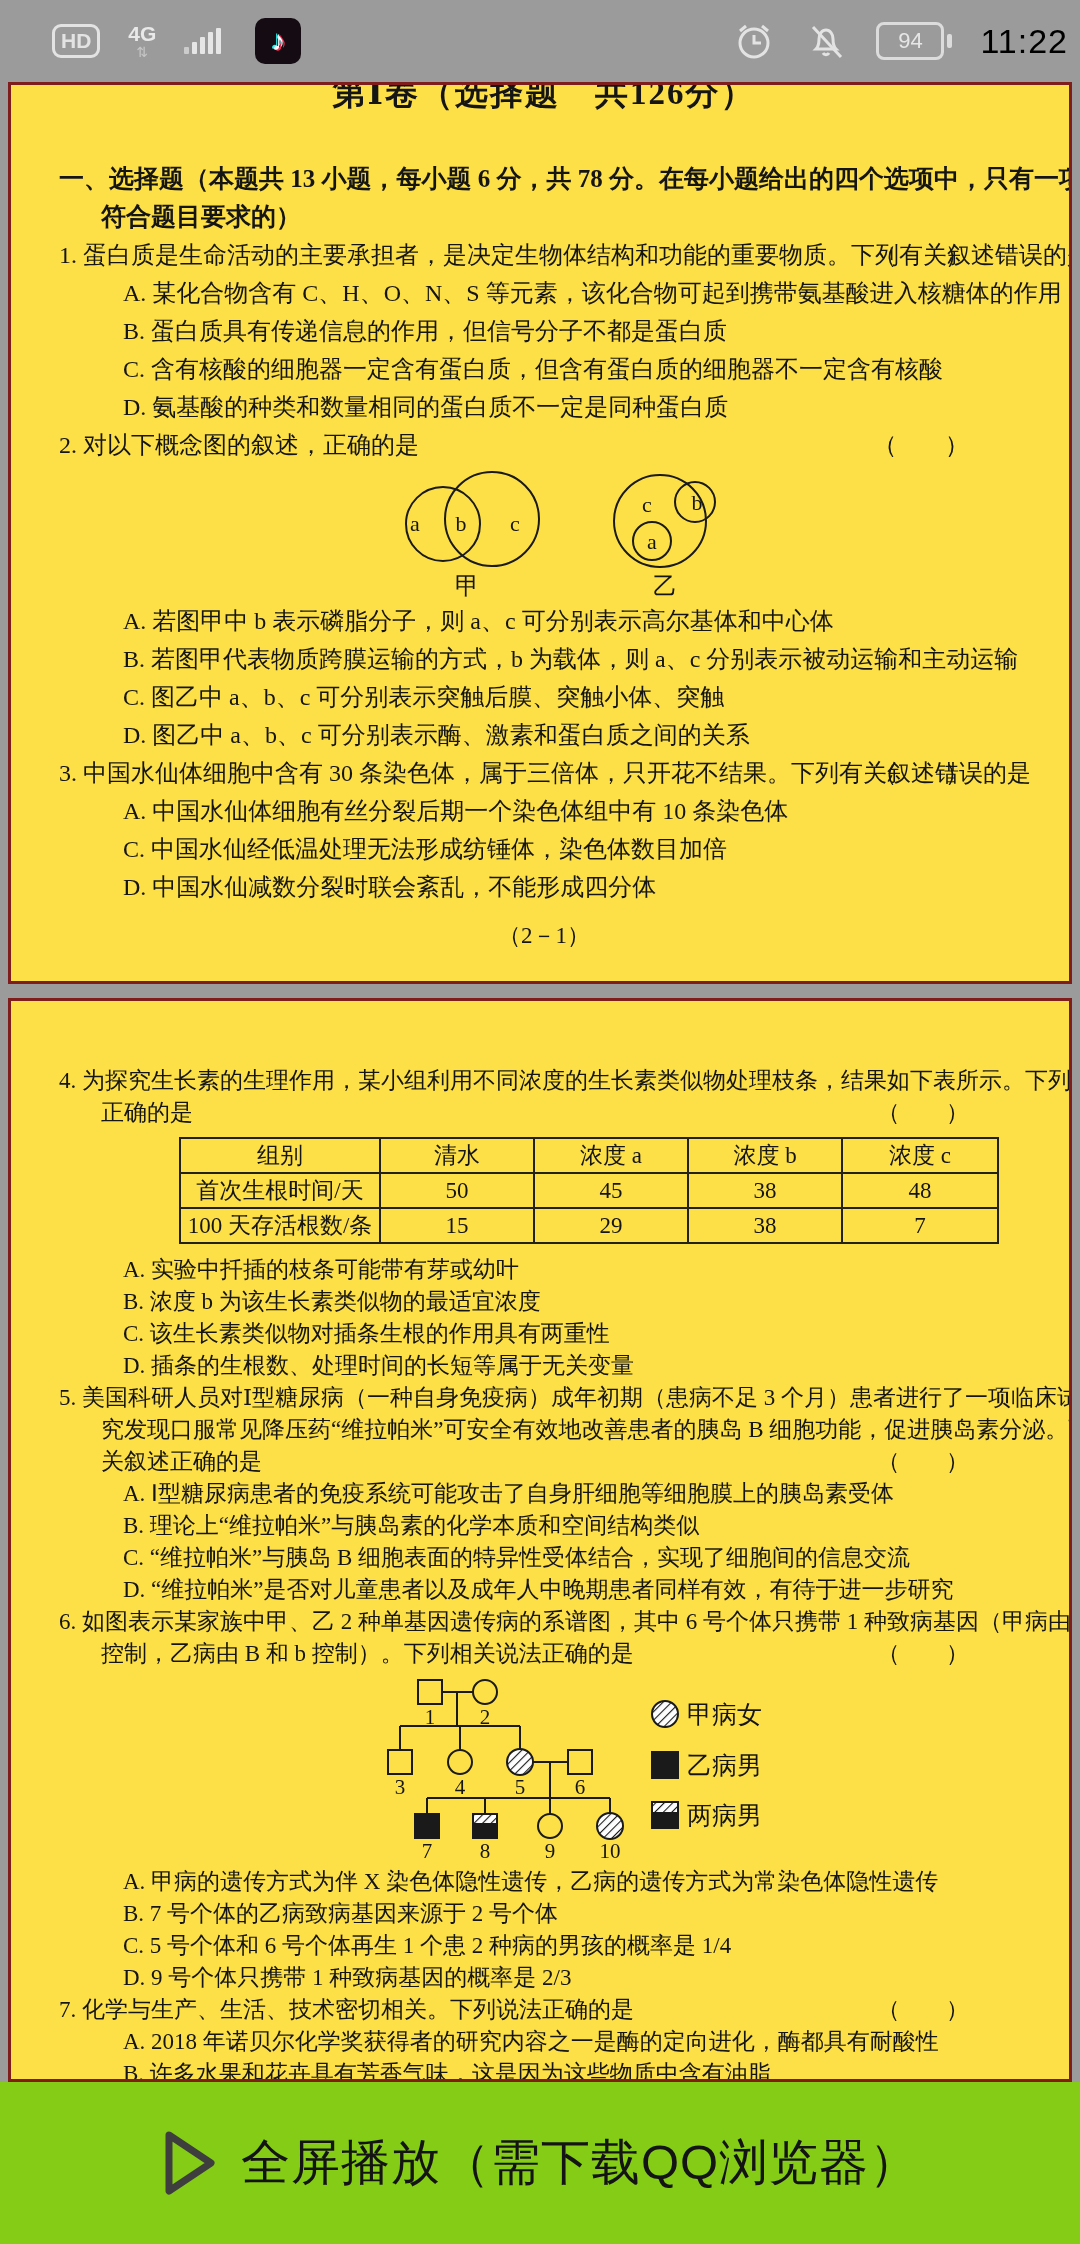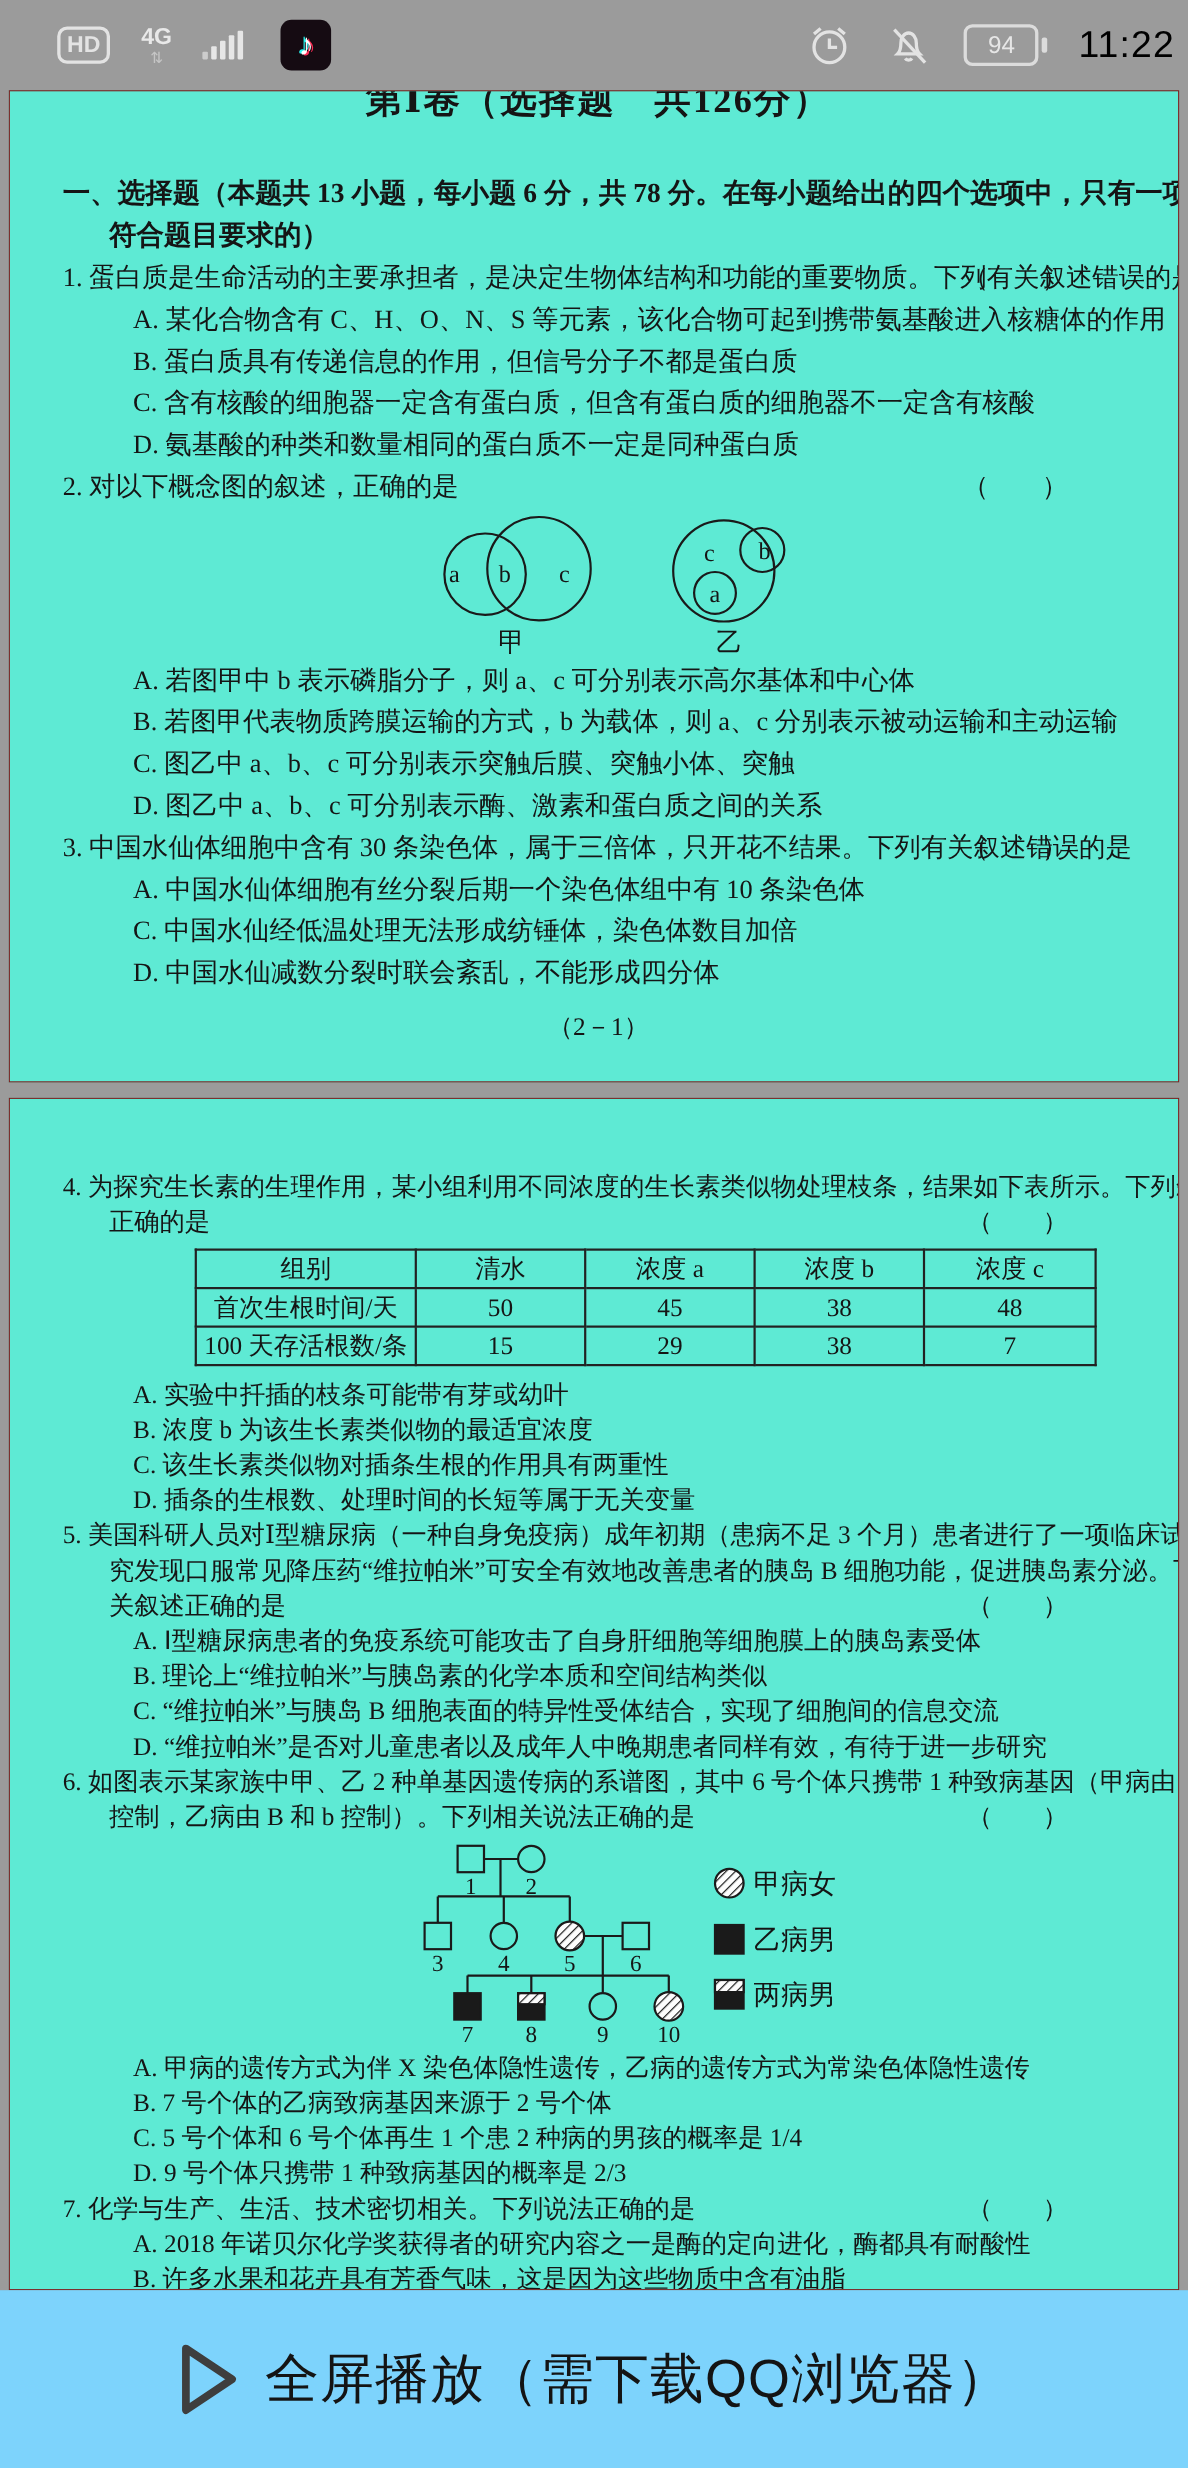--- a/index.html
+++ b/index.html
@@ -36,21 +36,21 @@
   .sb-time{font-size:34px;color:#000000;letter-spacing:1px;}
   .batt{position:relative;display:flex;align-items:center;}
   .batt .shell{border:3px solid #dcdcdc;border-radius:8px;width:62px;height:32px;
     display:flex;align-items:center;justify-content:center;
     font-size:22px;color:#e6e6e6;}
   .batt .tip{width:5px;height:14px;background:#dcdcdc;border-radius:2px;margin-left:3px;}
   .sb-icon{width:44px;height:44px;}
   .sb-icon svg{width:100%;height:100%;}
   
   .page{
-    background:#5eead4;margin:0 8px;border:1px solid #7f1d1d;
+    background:#fde047;margin:0 8px;border:3px solid #7f1d1d;
     box-sizing:border-box;overflow:hidden;position:relative;
     font-size:24px;color:#151515;
   }
   #page1{height:902px;padding:0 40px 0 48px;}
   #page2{height:1084px;margin-top:14px;padding:64px 40px 0 48px;font-size:23px;}
   .doc-title{
     text-align:center;font-size:33px;font-weight:bold;letter-spacing:2px;
     margin-top:-14px;margin-bottom:44px;white-space:nowrap;
   }
   .line{position:relative;line-height:38px;white-space:nowrap;}
@@ -65,21 +65,21 @@
     font-size:23px;text-align:center;}
   .tbl td{border:2px solid #222;height:33px;padding:0 6px;}
   .tbl td.c0{width:186px;}
   .tbl td.c1{width:140px;}
   .tbl td.c2{width:140px;}
   .tbl td.c3{width:140px;}
   .tbl td.c4{width:142px;}
   
   .bottombar{
     position:absolute;left:0;bottom:0;width:1080px;height:162px;
-    background:#7dd3fc;display:flex;align-items:center;justify-content:center;
+    background:#84cc16;display:flex;align-items:center;justify-content:center;
     gap:22px;font-family:"Liberation Sans","DejaVu Sans",sans-serif;
   }
   .bottombar .label{font-size:49px;color:#141414;letter-spacing:1px;}
   svg text{font-family:"Liberation Serif","DejaVu Serif",serif;fill:#151515;}
 </style>
 </head>
 <body>
 
 <div class="statusbar">
   <div class="sb-left">

